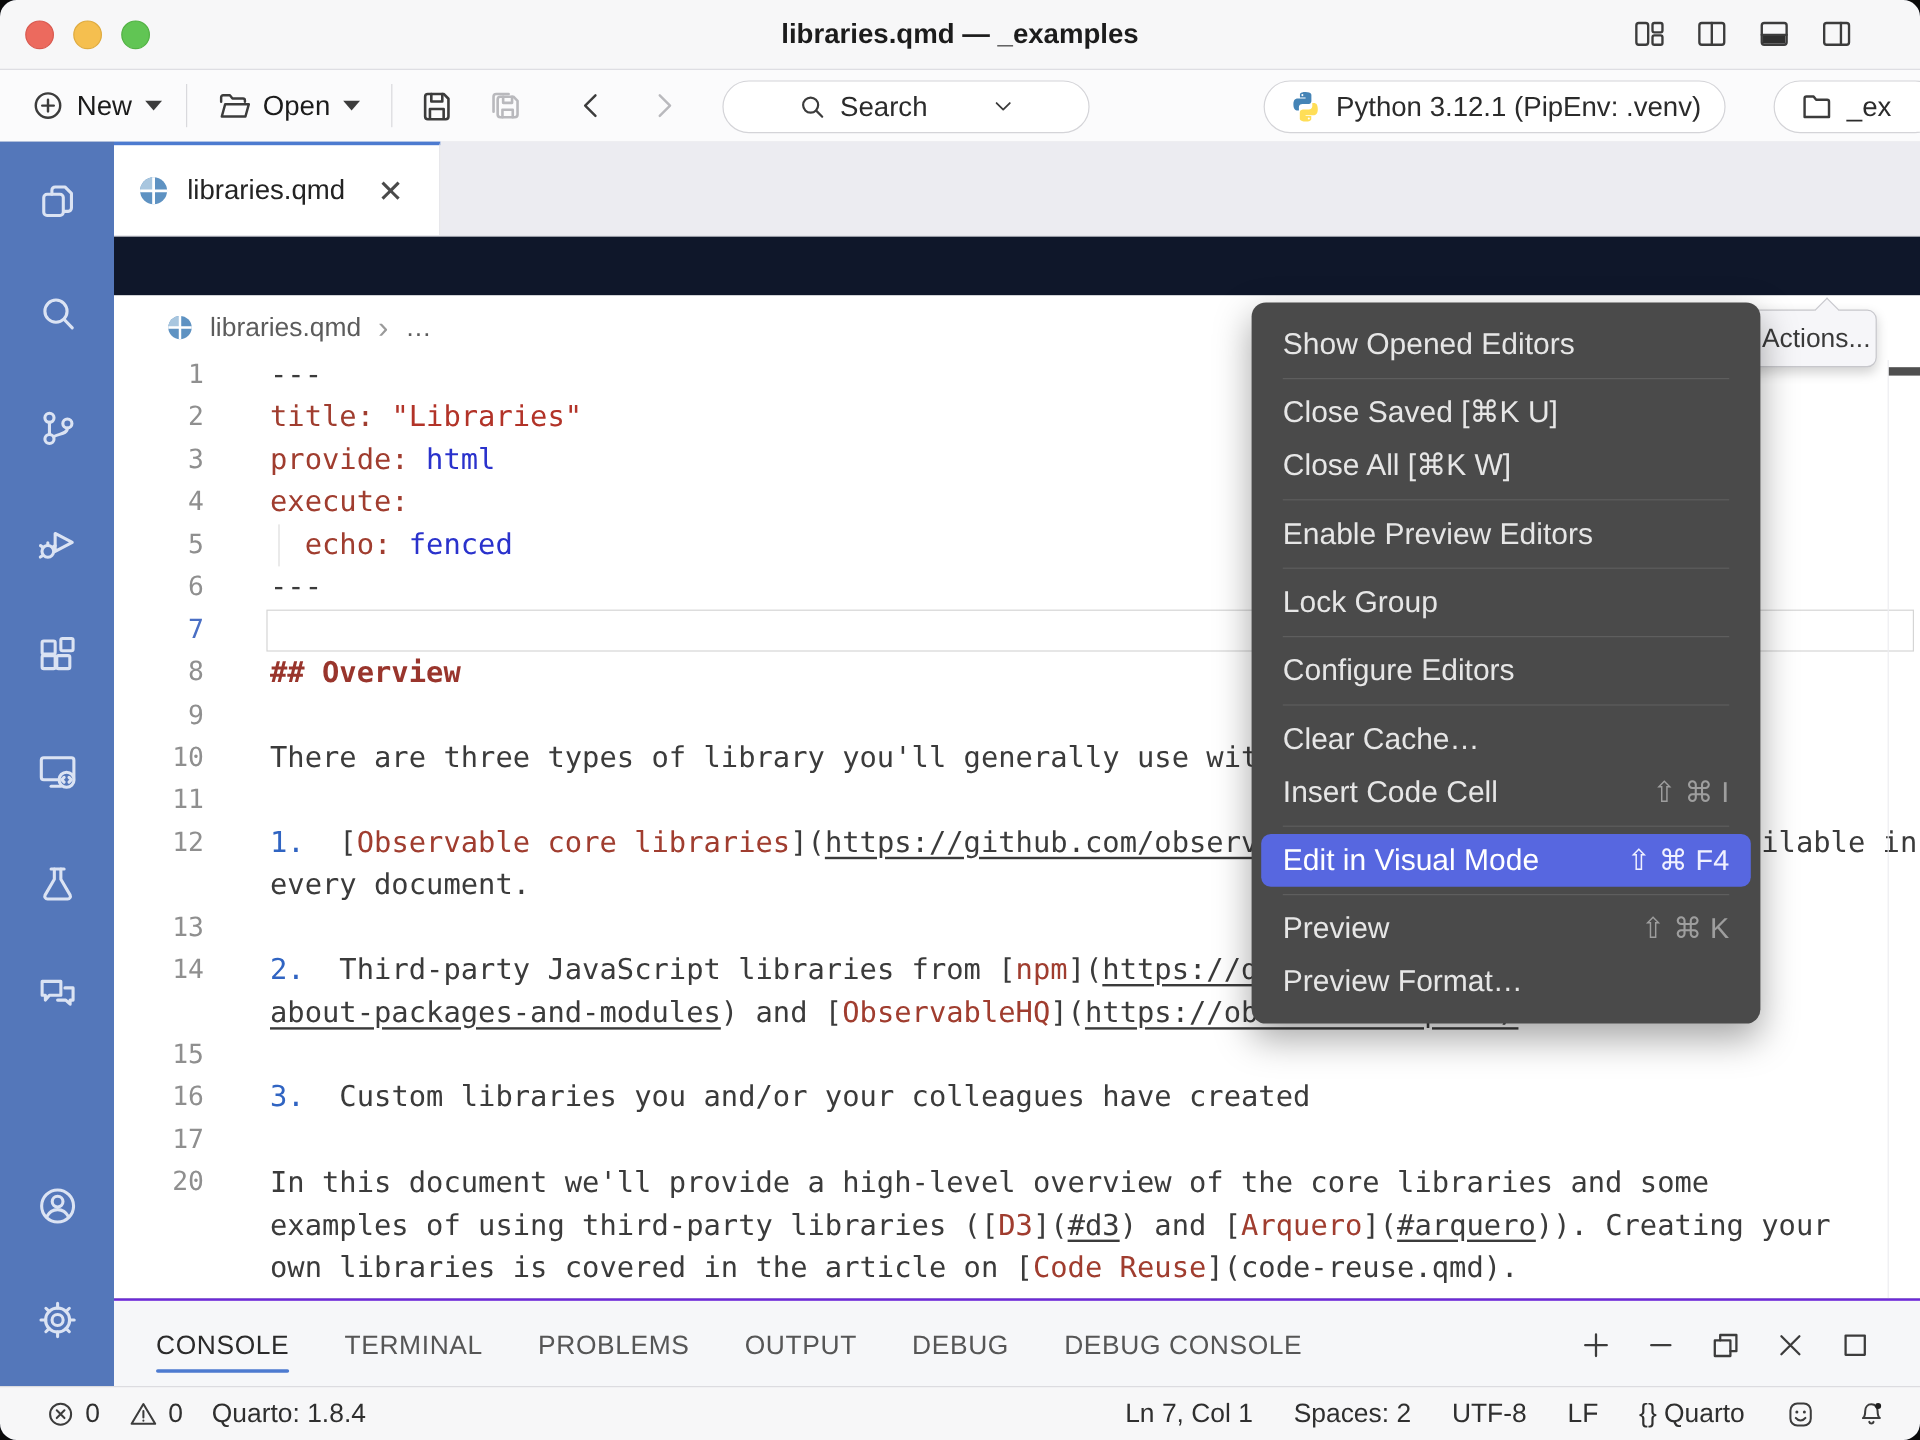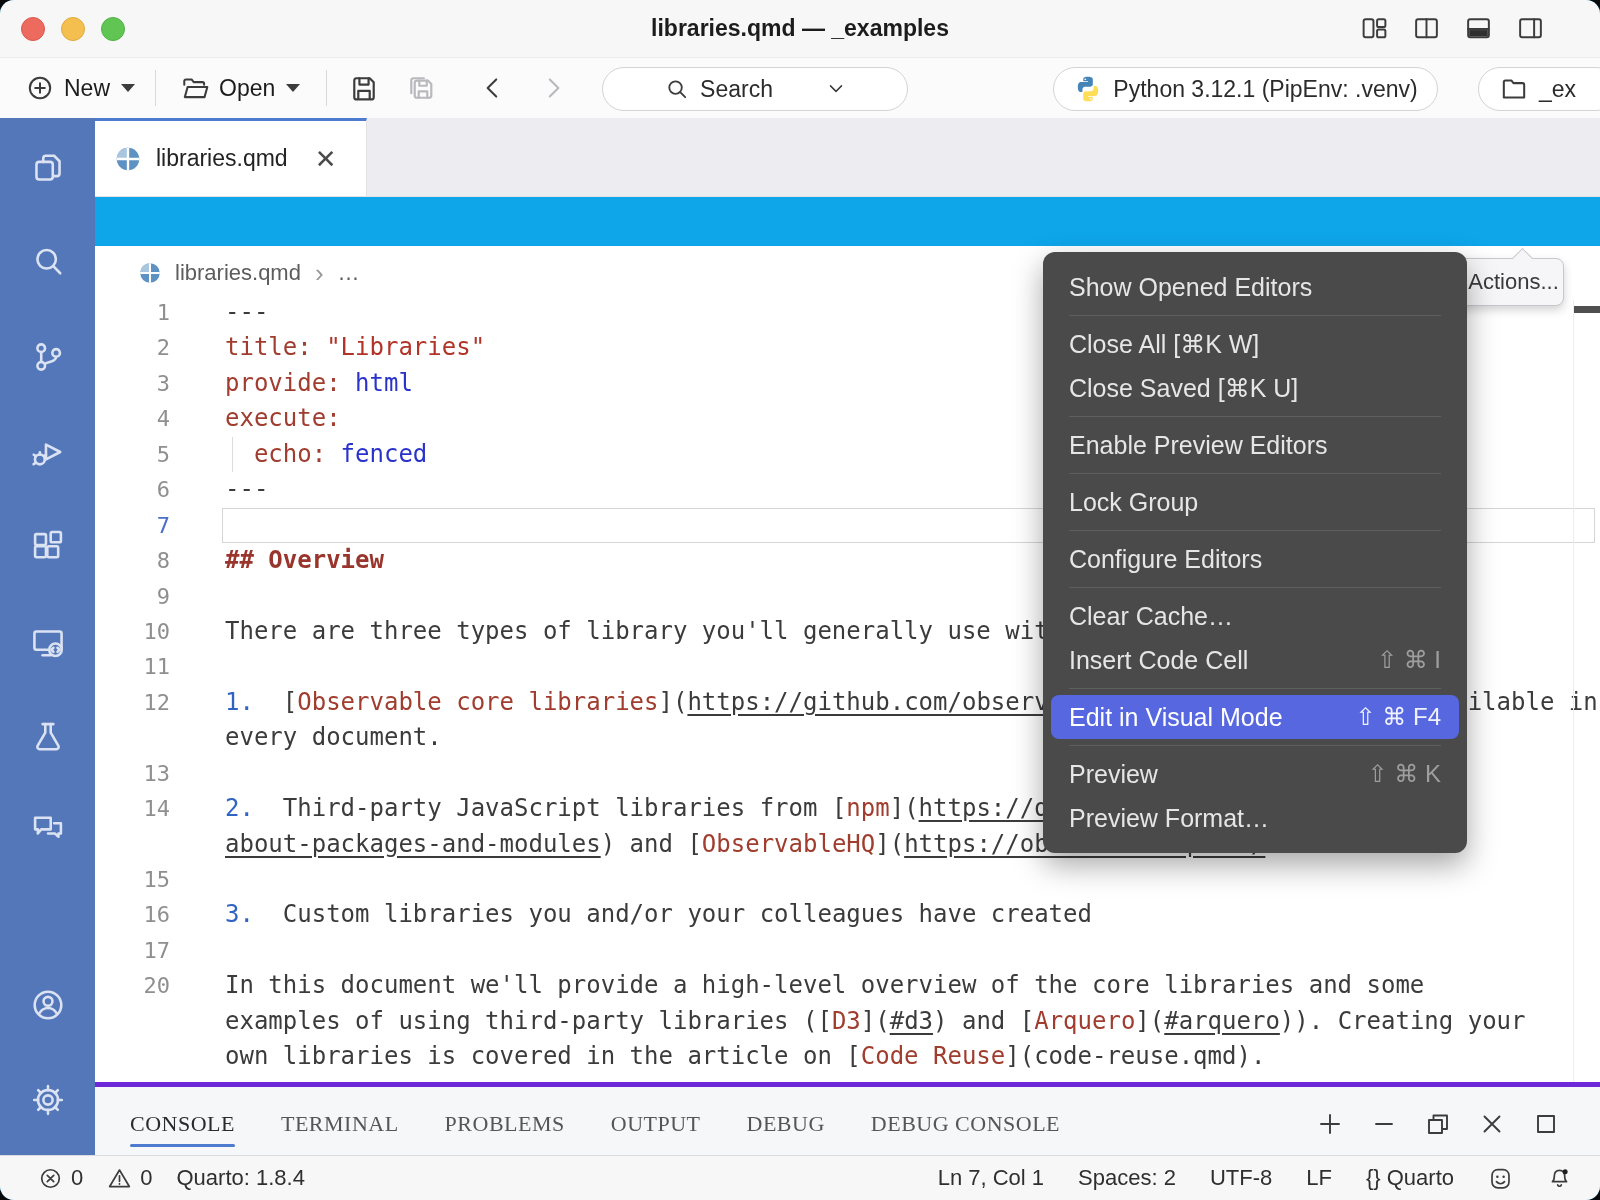--- a/index.html
+++ b/index.html
@@ -1,18 +1,18 @@
 <!DOCTYPE html>
 <html><head>
 <meta charset="utf-8">
 <style>
   html,body{margin:0;padding:0;background:#0a0a0a;}
   .stage{position:relative;width:1600px;height:1200px;background:#0a0a0a;overflow:hidden;
          font-family:"Liberation Sans",sans-serif;-webkit-font-smoothing:antialiased;}
-  .window{position:absolute;inset:0;background:#0ea5e9;border-radius:14px;overflow:hidden;}
+  .window{position:absolute;inset:0;background:#0f172a;border-radius:14px;overflow:hidden;}
 
   
   .titlebar{position:absolute;left:0;top:0;right:0;height:57px;background:#f7f7f8;border-bottom:1px solid #ececee;}
   .traffic{position:absolute;top:17px;width:22px;height:22px;border-radius:50%;}
   .t-red{left:21px;background:#ec6a5e;border:1px solid #d95a50;}
   .t-yellow{left:61px;background:#f5bf4f;border:1px solid #dfab3f;}
   .t-green{left:101px;background:#61c554;border:1px solid #52b244;}
   .win-title{position:absolute;top:0;left:500px;right:500px;height:57px;display:flex;align-items:center;justify-content:center;
              font-size:23px;font-weight:700;color:#1c1c1c;white-space:nowrap;}
   .win-icons{position:absolute;right:55px;top:0;height:57px;display:flex;align-items:center;gap:23px;}
@@ -83,21 +83,21 @@
   .menu{position:absolute;left:1043px;top:252px;width:424px;background:#4a4a4a;border-radius:12px;z-index:50;
         padding:13px 0;box-shadow:0 12px 30px rgba(0,0,0,.35);box-sizing:border-box;}
   .menu-item{height:44px;margin:0 8px;padding:0 18px;border-radius:8px;display:flex;align-items:center;
              justify-content:space-between;font-size:25px;color:#e6e6e6;white-space:nowrap;}
   .menu-item .sc{color:#9e9e9e;font-size:24px;margin-left:30px;}
   .menu-item.hl{background:#5767e0;color:#ffffff;}
   .menu-item.hl .sc{color:#f0f1ff;}
   .menu-sep{height:1px;background:#5e5e5e;margin:6px 26px;}
 
   
-  .panel{position:absolute;left:95px;right:0;bottom:44px;height:74px;background:#f6f7f9;border-top:5px solid #6d28d9;box-sizing:border-box;font-family:Liberation Serif, serif;}
+  .panel{position:absolute;left:95px;right:0;bottom:44px;height:74px;background:#f6f7f9;border-top:2px solid #6d28d9;box-sizing:border-box;}
   .ptabs{position:absolute;left:35px;top:0;height:74px;display:flex;gap:46px;align-items:center;}
   .ptab{position:relative;font-size:22px;letter-spacing:.5px;color:#565656;height:74px;display:flex;align-items:center;}
   .ptab.active{color:#2b2b2b;}
   .ptab.active:after{content:"";position:absolute;left:0;right:0;bottom:14px;height:3px;background:#4d7bd0;border-radius:2px;}
   .picons{position:absolute;right:40px;top:0;height:74px;display:flex;gap:26px;align-items:center;}
   .picons svg{width:28px;height:28px;}
 
   
   .statusbar{position:absolute;left:0;right:0;bottom:0;height:44px;background:#f7f7f8;border-top:1px solid #dcdce0;
              display:flex;align-items:center;font-size:22px;color:#2f2f2f;}
@@ -401,24 +401,24 @@
     </div>
 
     <div class="tooltip">More Actions...</div>
 
     <div class="menu" id="menu">
         <div class="menu-item">
           <span>Show Opened Editors</span>
         </div>
         <div class="menu-sep"></div>
         <div class="menu-item">
+          <span>Close Saved [⌘K U]</span>
+        </div>
+        <div class="menu-item">
           <span>Close All [⌘K W]</span>
-        </div>
-        <div class="menu-item">
-          <span>Close Saved [⌘K U]</span>
         </div>
         <div class="menu-sep"></div>
         <div class="menu-item">
           <span>Enable Preview Editors</span>
         </div>
         <div class="menu-sep"></div>
         <div class="menu-item">
           <span>Lock Group</span>
         </div>
         <div class="menu-sep"></div>

